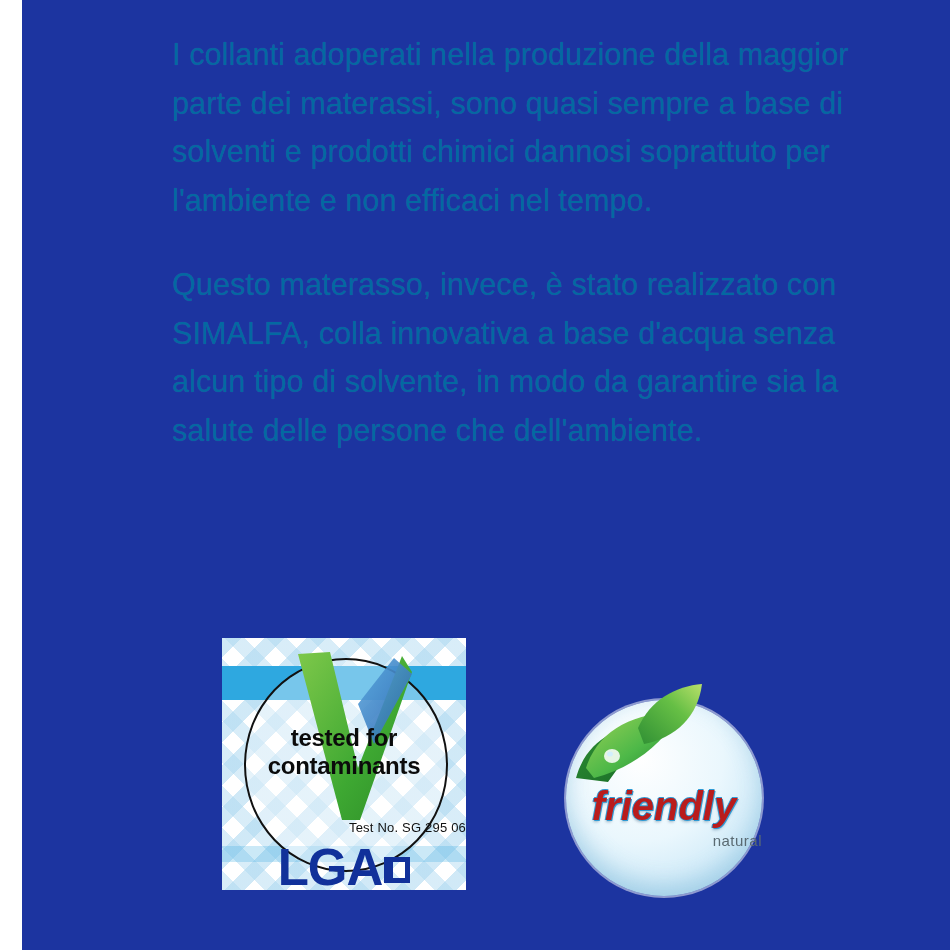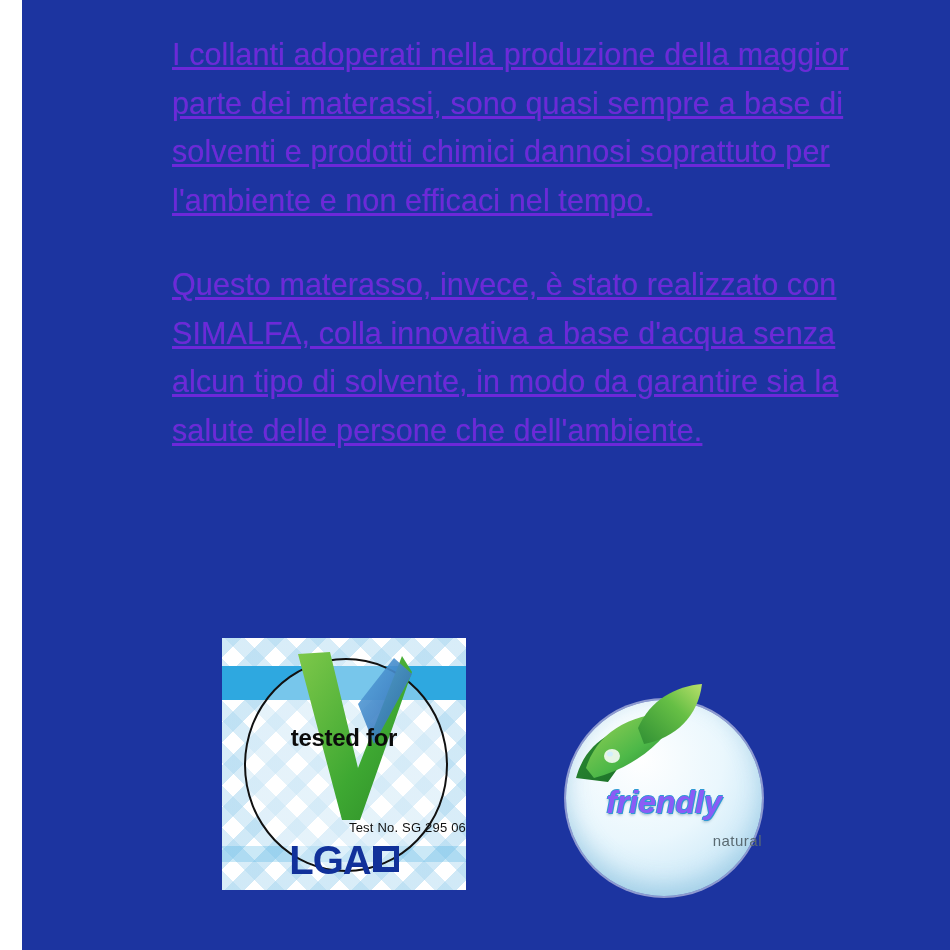--- a/index.html
+++ b/index.html
@@ -49,23 +49,22 @@
     left: 172px;
     top: 30px;
     width: 700px;
     color: #ffffff;
   }
   .para {
     font-size: 30.5px;
     line-height: 48.5px;
     letter-spacing: 0.1px;
     margin: 0 0 0 0;
-    color: #6d28d9;
+    color: #0369a1;
     text-shadow: 0 0 1px rgba(255,255,255,0.15);
-    text-decoration: underline;
   }
   .para.second {
     margin-top: 36px;
   }
 
   
   .lga-badge {
     position: absolute;
     left: 222px;
     top: 638px;
@@ -139,21 +138,21 @@
     letter-spacing: 0.2px;
   }
   .lga-logo {
     position: absolute;
     left: 0;
     top: 200px;
     width: 244px;
     text-align: center;
     color: #11319a;
     font-weight: bold;
-    font-size: 40px;
+    font-size: 51px;
     letter-spacing: -1px;
   }
   .lga-logo .mark {
     display: inline-block;
     width: 26px;
     height: 26px;
     border: 5px solid #11319a;
     border-left-width: 9px;
     vertical-align: 2px;
     margin-left: 2px;
@@ -199,24 +198,24 @@
     padding-left: 38px;
     box-sizing: border-box;
     letter-spacing: 1px;
   }
   .eco-word-friendly {
     position: absolute;
     left: 0;
     top: 84px;
     width: 196px;
     text-align: center;
-    font-size: 32px;
+    font-size: 40px;
     font-style: italic;
     font-weight: bold;
-    color: #8b5cf6;
+    color: #b91c1c;
     text-shadow: 1px 1px 0 #2f9ad4, -1px 0 0 #2f9ad4, 0 -1px 0 #2f9ad4, 0 2px 3px rgba(0,60,100,0.35);
     letter-spacing: 0px;
   }
   .eco-word-natural {
     position: absolute;
     left: 0;
     top: 132px;
     width: 196px;
     text-align: right;
     font-size: 15px;
@@ -257,20 +256,21 @@
             <stop offset="100%" stop-color="#2b63b0"></stop>
           </linearGradient>
         </defs>
         <polygon points="4,6 36,4 64,120 108,8 118,24 66,172 48,172" fill="url(#gcheck)"></polygon>
         <polygon points="64,56 100,10 118,26 80,96" fill="url(#gblue)" opacity="0.9"></polygon>
       </svg>
     </div>
 
     <div class="lga-text">
       <div>tested for</div>
+      <div>contaminants</div>
     </div>
 
     <div class="lga-testno">Test No. SG 295 06</div>
 
     <div class="lga-logo">
       <span>LGA</span><span class="mark"></span>
     </div>
   </div>
 
   <div class="eco-badge">

